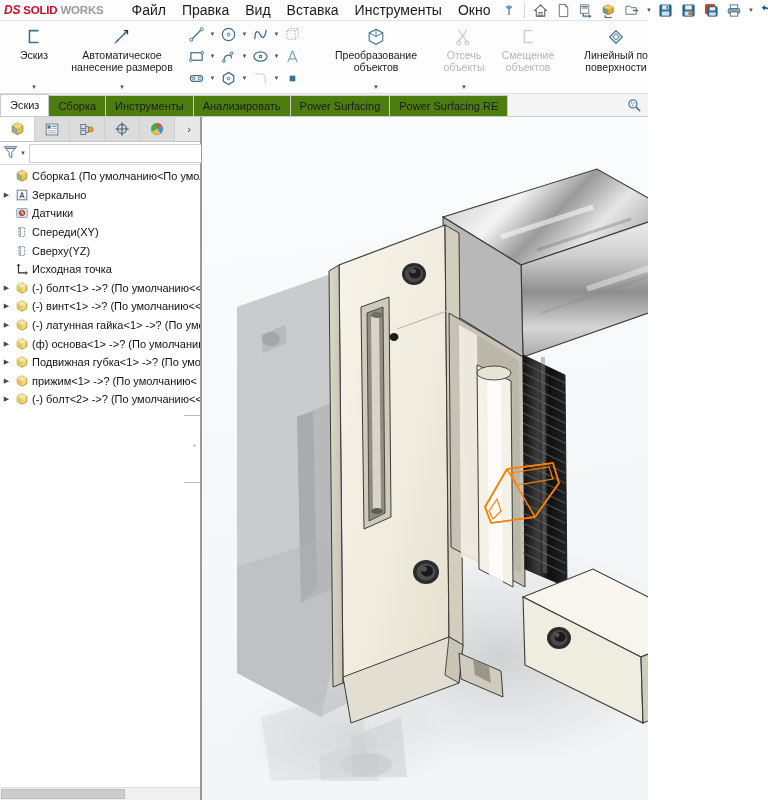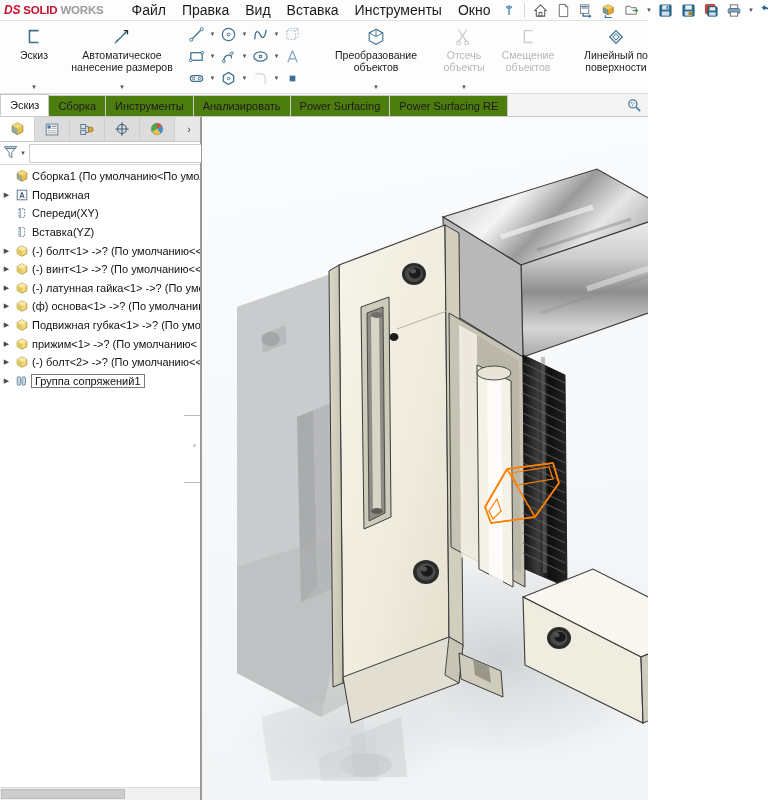--- a/index.html
+++ b/index.html
@@ -541,23 +541,34 @@
 
 
         <div class="tnode">
           <span class="arrow">▶</span>
           <span class="tico">
             <svg width="14" height="14" viewBox="0 0 16 16">
                 <rect x="2.5" y="2.5" width="11" height="11" fill="#fff" stroke="#4a6b85" stroke-width="1"></rect>
                 <path d="M8 5 L5.5 11.5 M8 5 L10.5 11.5 M6.4 9.6 L9.6 9.6" stroke="#2a4a68" stroke-width="1.1" fill="none"></path>
               </svg>
           </span>
-          <span class="tlabel">Подвижная</span>
-        </div>
-
+          <span class="tlabel">Зеркально</span>
+        </div>
+
+        <div class="tnode">
+          <span class="arrow none">▶</span>
+          <span class="tico">
+            <svg width="14" height="14" viewBox="0 0 16 16">
+                <rect x="2" y="3" width="12" height="10" rx="1" fill="#dfe8ef" stroke="#6b8aa0" stroke-width=".9"></rect>
+                <circle cx="8" cy="8" r="3.2" fill="#d85a3a" stroke="#8f3020" stroke-width=".8"></circle>
+                <path d="M8 5.5 L8 8 L9.8 9" stroke="#fff" stroke-width="1" fill="none"></path>
+              </svg>
+          </span>
+          <span class="tlabel">Датчики</span>
+        </div>
 
         <div class="tnode">
           <span class="arrow none">▶</span>
           <span class="tico">
             <svg width="14" height="14" viewBox="0 0 16 16">
                 <path d="M4.5 3 L11 3 L11 13 L4.5 13 Z" fill="none" stroke="#5a7a90" stroke-width="1" stroke-dasharray="2 1.4"></path>
                 <path d="M6 3 L6 13" stroke="#5a7a90" stroke-width=".9"></path>
               </svg>
           </span>
           <span class="tlabel">Спереди(XY)</span>
@@ -565,23 +576,34 @@
 
 
         <div class="tnode">
           <span class="arrow none">▶</span>
           <span class="tico">
             <svg width="14" height="14" viewBox="0 0 16 16">
                 <path d="M4.5 3 L11 3 L11 13 L4.5 13 Z" fill="none" stroke="#5a7a90" stroke-width="1" stroke-dasharray="2 1.4"></path>
                 <path d="M6 3 L6 13" stroke="#5a7a90" stroke-width=".9"></path>
               </svg>
           </span>
-          <span class="tlabel">Вставка(YZ)</span>
-        </div>
-
+          <span class="tlabel">Сверху(YZ)</span>
+        </div>
+
+        <div class="tnode">
+          <span class="arrow none">▶</span>
+          <span class="tico">
+            <svg width="14" height="14" viewBox="0 0 16 16">
+                <path d="M4 2.5 L4 12.5 L14 12.5" stroke="#2a2a2a" stroke-width="1.3" fill="none"></path>
+                <path d="M2.2 4.5 L4 2.5 L5.8 4.5" stroke="#2a2a2a" stroke-width="1.1" fill="none"></path>
+                <path d="M12 10.7 L14 12.5 L12 14.3" stroke="#2a2a2a" stroke-width="1.1" fill="none"></path>
+              </svg>
+          </span>
+          <span class="tlabel">Исходная точка</span>
+        </div>
 
         <div class="tnode">
           <span class="arrow">▶</span>
           <span class="tico">
             <svg width="14" height="14" viewBox="0 0 16 16">
                 <path d="M8 2 L13.5 5 L13.5 11 L8 14 L2.5 11 L2.5 5 Z" fill="#f2d87a" stroke="#9a7a18" stroke-width=".8"></path>
                 <path d="M8 2 L13.5 5 L8 8 L2.5 5 Z" fill="#f8e8a8"></path>
                 <path d="M2.5 5 L8 8 L8 14 L2.5 11 Z" fill="#e0c860"></path>
               </svg>
           </span>
@@ -654,30 +676,20 @@
           <span class="tico">
             <svg width="14" height="14" viewBox="0 0 16 16">
                 <path d="M8 2 L13.5 5 L13.5 11 L8 14 L2.5 11 L2.5 5 Z" fill="#f2d87a" stroke="#9a7a18" stroke-width=".8"></path>
                 <path d="M8 2 L13.5 5 L8 8 L2.5 5 Z" fill="#f8e8a8"></path>
                 <path d="M2.5 5 L8 8 L8 14 L2.5 11 Z" fill="#e0c860"></path>
               </svg>
           </span>
           <span class="tlabel">(-) болт&lt;2&gt; -&gt;? (По умолчанию&lt;&lt;</span>
         </div>
 
-        <div class="tnode sel">
-          <span class="arrow">▶</span>
-          <span class="tico">
-            <svg width="14" height="14" viewBox="0 0 16 16">
-                <rect x="2.5" y="3" width="4" height="10" rx="2" fill="#c8d8e4" stroke="#5a7a90" stroke-width=".9"></rect>
-                <rect x="8" y="3" width="4" height="10" rx="2" fill="#c8d8e4" stroke="#5a7a90" stroke-width=".9"></rect>
-              </svg>
-          </span>
-          <span class="tlabel">Группа сопряжений1</span>
-        </div>
 
         <div class="tooltipbox">
           <div class="dot"></div>
         </div>
       </div>
 
       <div class="hscroll">
         <div class="thumb"></div>
       </div>
     </div>

